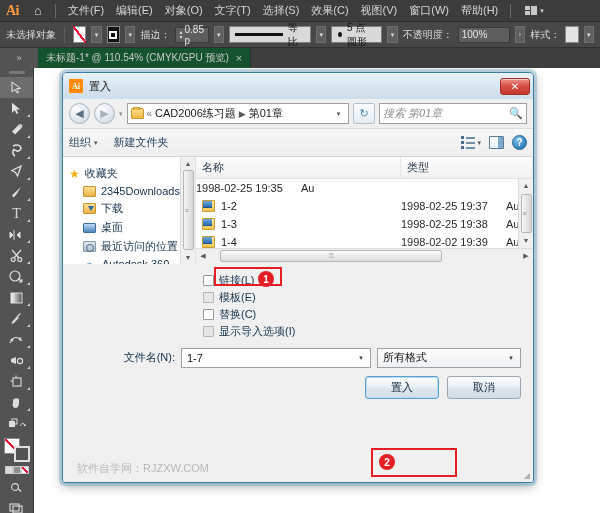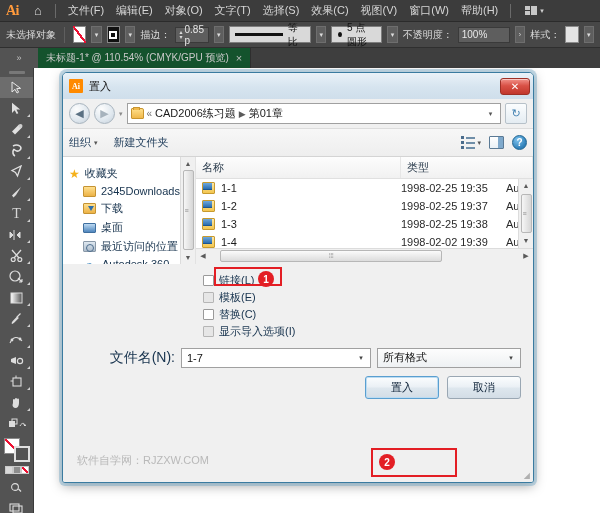--- a/index.html
+++ b/index.html
@@ -296,21 +296,21 @@
   
   .dlg-options { background:#f0f0f0; padding:8px 0 4px 140px; }
   .opt-row { display:flex; align-items:center; gap:5px; height:17px; font-size:11px; color:#16324d; }
   .cb { width:11px; height:11px; background:#fff; border:1px solid #9a9a9a; border-radius:1px; flex:none;}
   .cb.gray { background:#e6e6e6; border-color:#b5b5b5; }
 
   .dlg-filename {
     background:#f0f0f0; display:flex; align-items:center; gap:6px;
     padding:4px 12px 4px 0; justify-content:flex-end;
   }
-  .fn-label { font-size:14px; color:#16324d; }
+  .fn-label { font-size:11px; color:#16324d; }
   .fn-input {
     width:190px; height:20px; background:#fff; border:1px solid #a0a0a0;
     display:flex; align-items:center; padding:0 2px 0 5px; font-size:11px; color:#111;
   }
   .fn-val { flex:1; }
   .fn-caret { width:14px; text-align:center; color:#444; font-size:7px; }
   .fmt-select {
     width:144px; height:20px; background:linear-gradient(#fdfdfd,#eef1f3);
     border:1px solid #a0a0a0; display:flex; align-items:center;
     padding:0 2px 0 5px; font-size:11px; color:#111;
@@ -323,21 +323,21 @@
   }
   .btn {
     width:74px; height:23px; font-size:11px; color:#10243a;
     display:flex; align-items:center; justify-content:center; gap:6px;
     border:1px solid #9aa7b3; border-radius:3px;
     background:linear-gradient(#fbfdfe,#eaf0f5 48%, #dee7ee 52%, #d3dde6);
   }
   .btn.primary { border-color:#5a9fd0; box-shadow: 0 0 0 1px #bcdcf2 inset; }
 
   .watermark {
-    position:absolute; left:14px; bottom:14px;
+    position:absolute; left:14px; bottom:6px;
     font-size:11px; color:#b9b9b9; white-space:nowrap;
   }
   .resize-grip { position:absolute; right:3px; bottom:2px; color:#b0b0b0; font-size:8px; }
 
   
   .ann-box { position:absolute; border:2px solid #e31e24; pointer-events:none; }
   .ann-badge {
     position:absolute; width:16px; height:16px; border-radius:50%;
     background:#e31e24; color:#fff; font-size:10px; font-weight:bold;
     display:flex; align-items:center; justify-content:center;
@@ -570,20 +570,24 @@
       <span class="nav-caret">▾</span>
       <span class="addr-bar">
         <span class="addr-folder"></span>
         <span class="addr-chev">«</span>
         <span class="addr-crumb">CAD2006练习题</span>
         <span class="addr-sep">▶</span>
         <span class="addr-crumb">第01章</span>
         <span class="addr-dd">▾</span>
       </span>
       <span class="refresh-btn">↻</span>
+      <span class="search-box">
+        <span class="search-ph">搜索 第01章</span>
+        <span class="search-ico">🔍</span>
+      </span>
     </div>
 
     <div class="dlg-toolbar">
       <span class="tb-item">
         <span>组织</span>
         <span class="tb-caret">▾</span>
       </span>
       <span class="tb-item">新建文件夹</span>
       <span class="tb-right">
         <span class="view-ico">
@@ -647,24 +651,20 @@
       </div>
 
       <div class="file-pane">
         <div class="col-head">
           <div class="col-name">名称</div>
           <div class="col-type">类型</div>
         </div>
 
         <div class="file-rows">
           <div class="file-row">
-            <span class="fr-name">
-                <span class="dwg-ico"></span>
-                <span>1-1</span>
-              </span>
             <span class="fr-date">1998-02-25 19:35</span>
             <span class="fr-type">Au</span>
           </div>
           <div class="file-row">
             <span class="fr-name">
                 <span class="dwg-ico"></span>
                 <span>1-2</span>
               </span>
             <span class="fr-date">1998-02-25 19:37</span>
             <span class="fr-type">Au</span>

